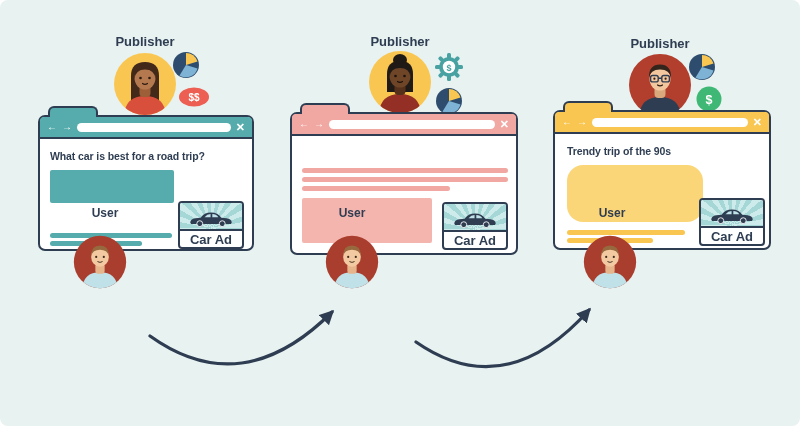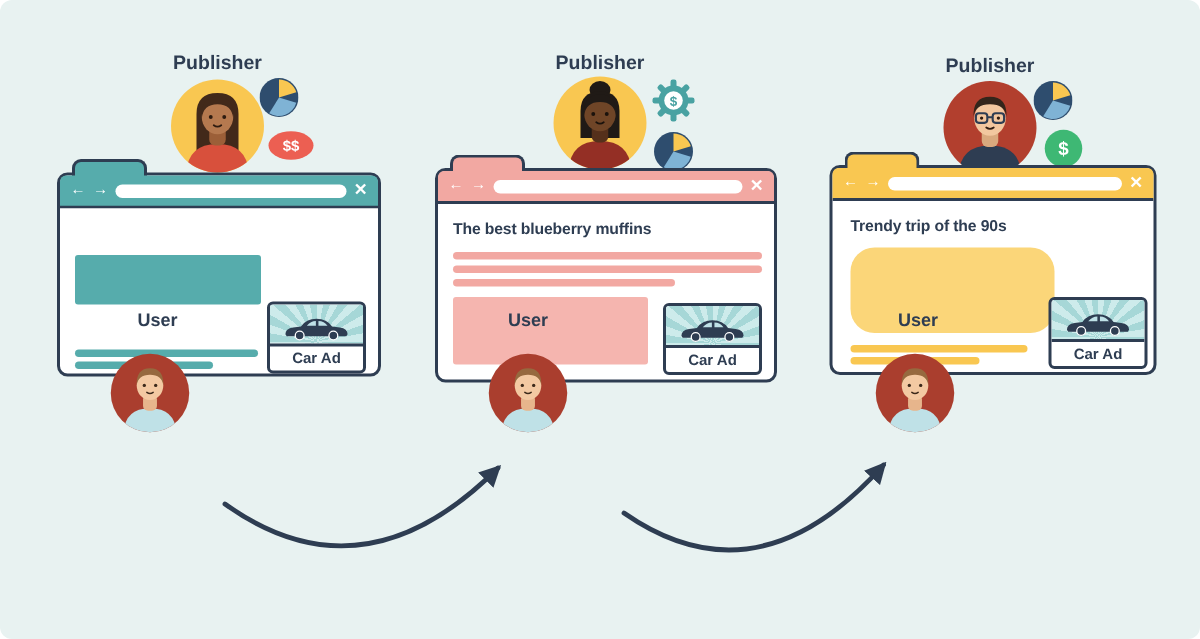--- a/index.html
+++ b/index.html
@@ -32,21 +32,21 @@
   .page-title{position:absolute;font-size:10.5px;font-weight:bold;color:var(--ink);white-space:nowrap;letter-spacing:-0.1px}
   .img-block{position:absolute;border-radius:2px}
   .line{position:absolute;height:4.5px;border-radius:2.5px}
 
   .ad{position:absolute;width:66px;height:48px;background:#fff;border:2px solid var(--ink);
       border-radius:4px;overflow:hidden;display:flex;flex-direction:column}
   .ad-img{flex:1;background:repeating-conic-gradient(from -90deg at 50% 95%, #a6d7d7 0 10deg, #cdebeb 10deg 20deg);
       display:flex;align-items:flex-end;justify-content:center}
   .ad-img svg{display:block;margin-bottom:1px}
   .ad-cap{height:18px;border-top:2px solid var(--ink);display:flex;align-items:center;justify-content:center;
-      font-size:10px;font-weight:bold;color:var(--ink)}
+      font-size:13px;font-weight:bold;color:var(--ink)}
   #arrows{position:absolute;left:0;top:0}
 </style>
 </head>
 <body>
 
 <div id="canvas">
 
   <svg id="arrows" width="800" height="426">
     <defs>
       <marker id="ah" viewBox="0 0 10 10" refX="8" refY="5" markerWidth="4.5" markerHeight="4.5" orient="auto">
@@ -96,20 +96,21 @@
     </div>
 
     <div class="window t-teal" style="left:0;top:85px;width:216px;height:136px">
       <div class="tab"></div>
       <div class="chrome">
         <span class="nav">←</span>
         <span class="nav">→</span>
         <span class="addr"></span>
         <span class="close">✕</span>
       </div>
+      <div class="page-title" style="left:10px;top:33px">What car is best for a road trip?</div>
       <div class="img-block" style="left:10px;top:53px;width:124px;height:33px;background:var(--teal)"></div>
       <div class="line" style="left:10px;top:116px;width:122px;background:var(--teal)"></div>
       <div class="line" style="left:10px;top:124px;width:92px;background:var(--teal)"></div>
       <div class="ad" style="left:138px;top:84px">
         <div class="ad-img">
           <svg viewBox="0 0 50 22" width="44" height="19">
             <path d="M1 16 Q1 11.5 7 10.8 L13 10 Q17 4 25 4 Q33 4 37 10 L43 10.8 Q49 11.5 49 16 L48 17.5 H2 Z" fill="#2e3d52"></path>
             <path d="M17.5 9.5 Q20.5 5.8 24.5 5.8 L24.5 9.5 Z" fill="#bfe1e7"></path>
             <path d="M26.5 5.8 Q31 5.8 33.5 9.5 L26.5 9.5 Z" fill="#bfe1e7"></path>
             <circle cx="12" cy="17" r="3.4" fill="#2e3d52" stroke="#ffffff" stroke-width="1"></circle>
@@ -189,21 +190,20 @@
     </div>
 
     <div class="window t-pink" style="left:0;top:82px;width:228px;height:143px">
       <div class="tab"></div>
       <div class="chrome">
         <span class="nav">←</span>
         <span class="nav">→</span>
         <span class="addr"></span>
         <span class="close">✕</span>
       </div>
-      <div class="page-title" style="left:10px;top:33px">The best blueberry muffins</div>
       <div class="line" style="left:10px;top:54px;width:206px;background:var(--pink)"></div>
       <div class="line" style="left:10px;top:63px;width:206px;background:var(--pink)"></div>
       <div class="line" style="left:10px;top:72px;width:148px;background:var(--pink)"></div>
       <div class="img-block" style="left:10px;top:84px;width:130px;height:45px;background:#f5b5af"></div>
       <div class="ad" style="left:150px;top:88px">
         <div class="ad-img">
           <svg viewBox="0 0 50 22" width="44" height="19">
             <path d="M1 16 Q1 11.5 7 10.8 L13 10 Q17 4 25 4 Q33 4 37 10 L43 10.8 Q49 11.5 49 16 L48 17.5 H2 Z" fill="#2e3d52"></path>
             <path d="M17.5 9.5 Q20.5 5.8 24.5 5.8 L24.5 9.5 Z" fill="#bfe1e7"></path>
             <path d="M26.5 5.8 Q31 5.8 33.5 9.5 L26.5 9.5 Z" fill="#bfe1e7"></path>

